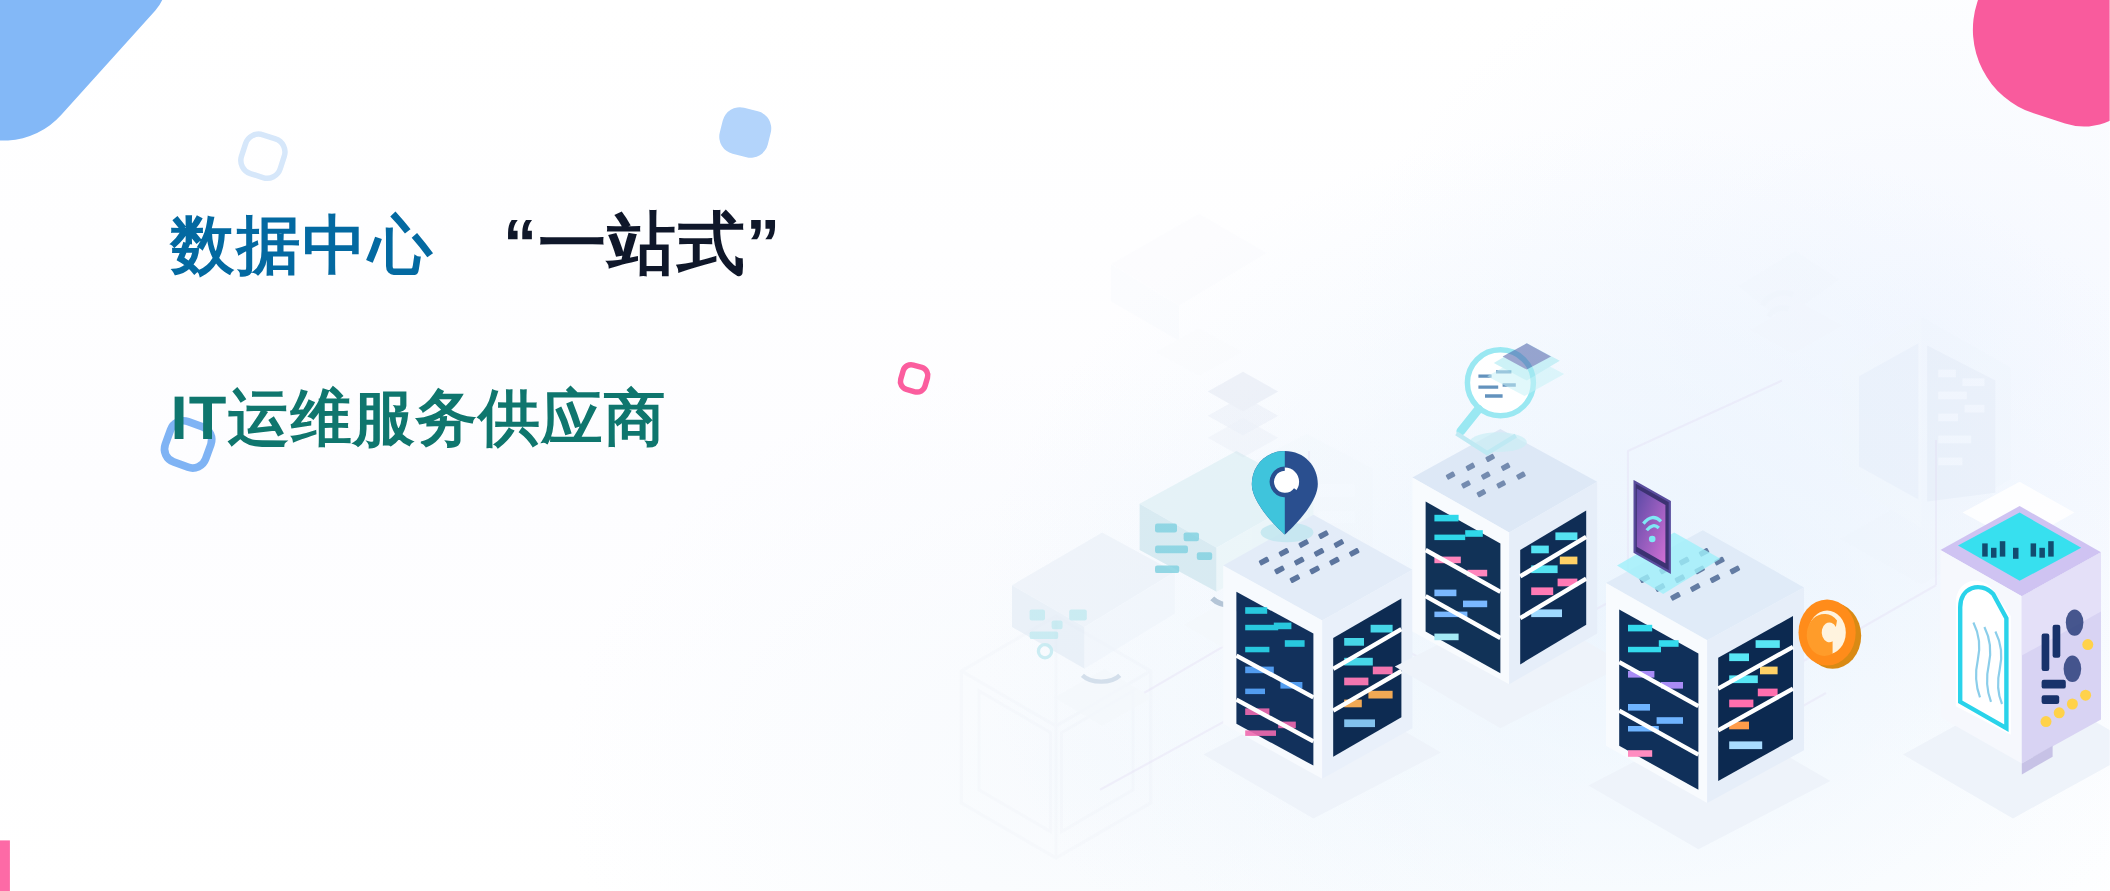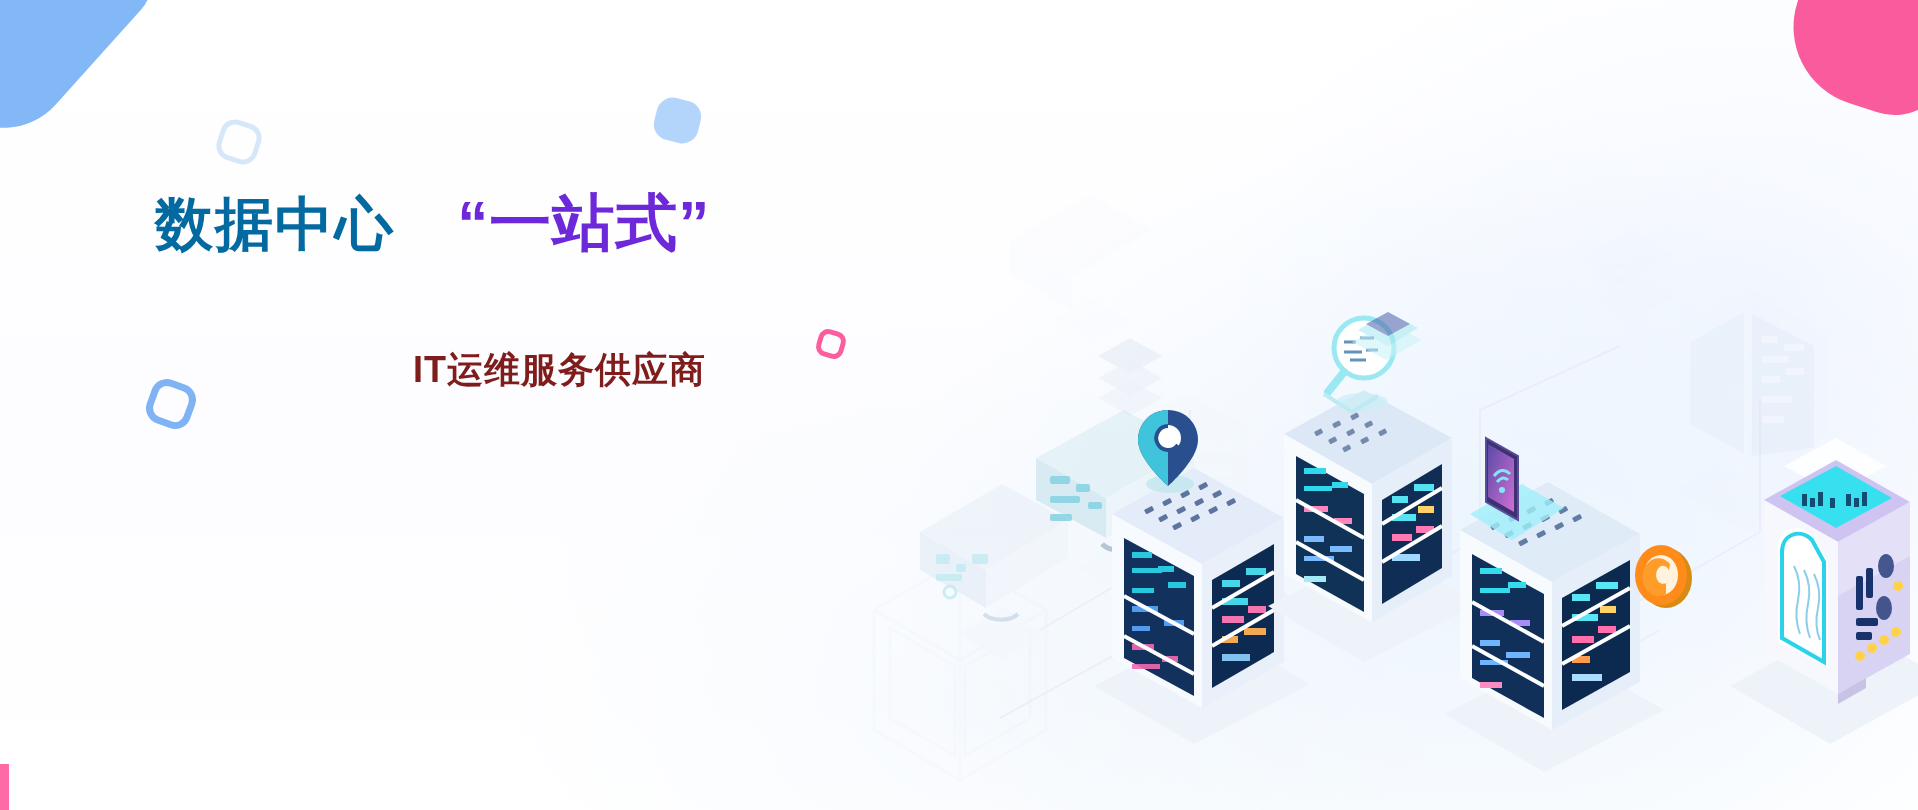--- a/index.html
+++ b/index.html
@@ -35,22 +35,22 @@
   .ring-3{left:817px;top:330px;width:28px;height:28px;border:5px solid #fb5d9e;
     border-radius:10px;transform:rotate(16deg);}
   .sq-fill{position:absolute;left:655px;top:99px;width:45px;height:43px;background:#b3d4fb;
     border-radius:16px;transform:rotate(14deg);}
 
   
   .headline{position:absolute;left:155px;top:190px;width:980px;}
   .line1{font-size:58px;font-weight:700;letter-spacing:2px;line-height:1.05;white-space:nowrap;}
   .l1-dark{color:#0369a1;}
   .l1-gap{display:inline-block;width:26px;}
-  .l1-red{color:#6d28d9;font-size:62px;letter-spacing:1px;}
-  .line2{margin-top:96px;margin-left:258px;font-size:36px;font-weight:700;color:#7f1d1d;
+  .l1-red{color:#0f172a;font-size:62px;letter-spacing:1px;}
+  .line2{margin-top:96px;font-size:56px;font-weight:700;color:#0f766e;
     letter-spacing:1px;line-height:1.05;white-space:nowrap;}
 
   
   .illus{position:absolute;left:860px;top:40px;width:1058px;height:770px;}
   .iso{position:absolute;}
 
   
   .ghost{opacity:.09;}
   .ghost2{opacity:.045;}
 </style>

